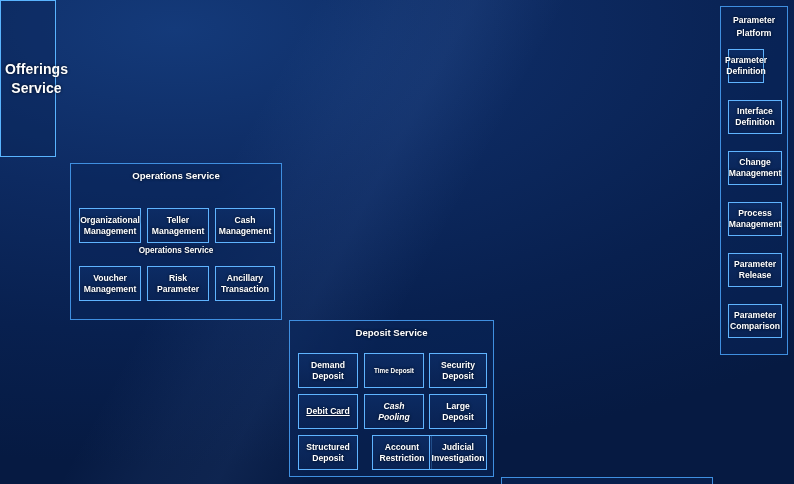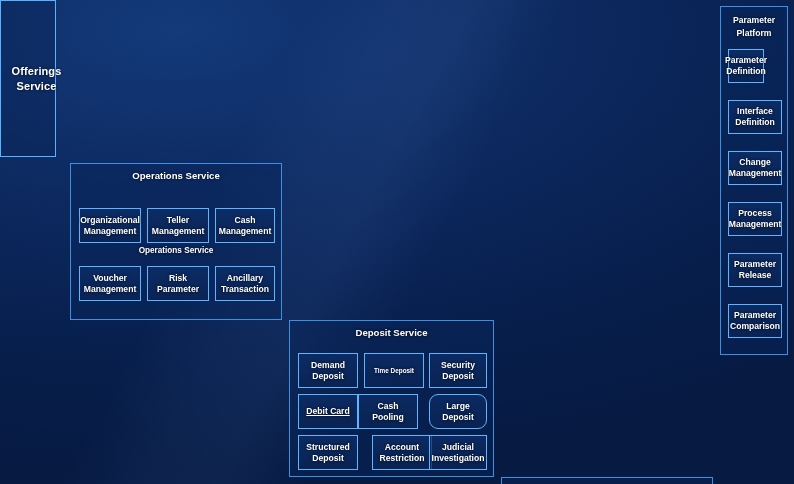--- a/index.html
+++ b/index.html
@@ -23,21 +23,21 @@
     box-sizing:border-box;
     border:1.4px solid #3f8fe0;
     background:rgba(9,38,92,0.45);
     position:relative;
   }
   .side-label{
     box-sizing:border-box;
     border:1.4px solid #59b4ff;
     background:rgba(8,34,84,0.35);
     display:flex;align-items:center;justify-content:center;
-    text-align:center;font-weight:bold;font-size:11px;line-height:1.35;
+    text-align:center;font-weight:bold;font-size:14px;line-height:1.35;
     letter-spacing:.1px;
     text-shadow:0 0 3px rgba(0,0,0,.8);
     padding-left:17px;
   }
   .box{
     box-sizing:border-box;
     border:1.2px solid #5fb4ff;
     background:linear-gradient(180deg,rgba(13,46,104,.75),rgba(10,35,84,.75));
     display:flex;align-items:center;justify-content:center;
     text-align:center;font-weight:bold;font-size:8.6px;line-height:1.25;
@@ -83,22 +83,22 @@
   </div>
 
   <div class="frame" style="left:289px;top:6px;width:205px;height:157px;">
     <div class="group-title">Deposit Service</div>
 
     <div class="box" style="position:absolute;left:8px;top:32px;width:60px;height:35px;">Demand Deposit</div>
     <div class="box small" style="position:absolute;left:74px;top:32px;width:60px;height:35px;">Time Deposit</div>
     <div class="box" style="position:absolute;left:139px;top:32px;width:58px;height:35px;">Security Deposit</div>
 
     <div class="box" style="position:absolute;left:8px;top:73px;width:60px;height:35px;text-decoration:underline;">Debit Card</div>
-    <div class="box" style="position:absolute;left:68px;top:73px;width:60px;height:35px;">Cash Pooling</div>
-    <div class="box" style="position:absolute;left:139px;top:73px;width:58px;height:35px;border-radius:9px;">Large Deposit</div>
+    <div class="box" style="position:absolute;left:74px;top:73px;width:60px;height:35px;font-style:italic;">Cash Pooling</div>
+    <div class="box" style="position:absolute;left:139px;top:73px;width:58px;height:35px;">Large Deposit</div>
 
     <div class="box" style="position:absolute;left:8px;top:114px;width:60px;height:35px;">Structured Deposit</div>
     <div class="box" style="position:absolute;left:74px;top:114px;width:60px;height:35px;margin-left:8px;">Account Restriction</div>
     <div class="box" style="position:absolute;left:139px;top:114px;width:58px;height:35px;">Judicial Investigation</div>
   </div>
 
   <div class="frame" style="left:501px;top:6px;width:212px;height:157px;">
     
 
     

